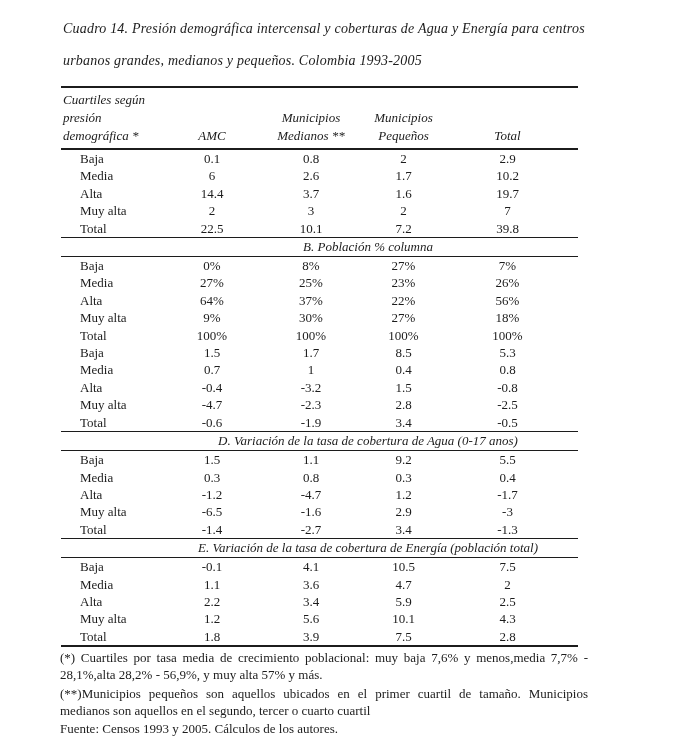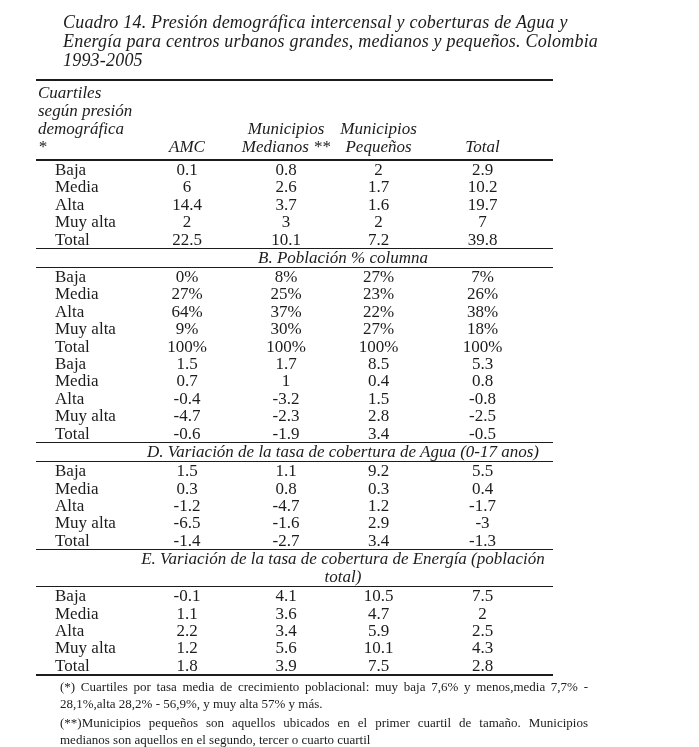--- a/index.html
+++ b/index.html
@@ -7,35 +7,35 @@
     width: 699px; height: 747px;
     background: #ffffff;
     color: #1c1c1c;
     font-family: "Liberation Serif", "DejaVu Serif", serif;
     overflow: hidden;
   }
   .page { position: relative; width: 699px; height: 747px; }
 
   .title {
     font-style: italic;
-    font-size: 18px;
-    line-height: 19px;
+    font-size: 14px;
+    line-height: 32px;
     margin: 13px 0 0 63px;
     width: 555px;
     letter-spacing: 0.2px;
   }
 
   table.cuadro {
     border-collapse: collapse;
     table-layout: fixed;
     width: 517px;
-    margin: 9px 0 0 36px;
+    margin: 9px 0 0 61px;
     border-top: 2px solid #1c1c1c;
     border-bottom: 2px solid #1c1c1c;
-    font-size: 17px;
+    font-size: 13px;
   }
   col.c-label { width: 97px; }
   col.c-amc { width: 108px; }
   col.c-med { width: 90px; }
   col.c-peq { width: 95px; }
   col.c-tot { width: 127px; }
 
   thead th {
     font-weight: normal;
     font-style: italic;
@@ -155,21 +155,21 @@
           <td class="cell">27%</td>
           <td class="cell">25%</td>
           <td class="cell">23%</td>
           <td class="cell col-total">26%</td>
         </tr>
         <tr class="data-row">
           <td class="row-label">Alta</td>
           <td class="cell">64%</td>
           <td class="cell">37%</td>
           <td class="cell">22%</td>
-          <td class="cell col-total">38%</td>
+          <td class="cell col-total">56%</td>
         </tr>
         <tr class="data-row">
           <td class="row-label">Muy alta</td>
           <td class="cell">9%</td>
           <td class="cell">30%</td>
           <td class="cell">27%</td>
           <td class="cell col-total">18%</td>
         </tr>
         <tr class="data-row">
           <td class="row-label">Total</td>

